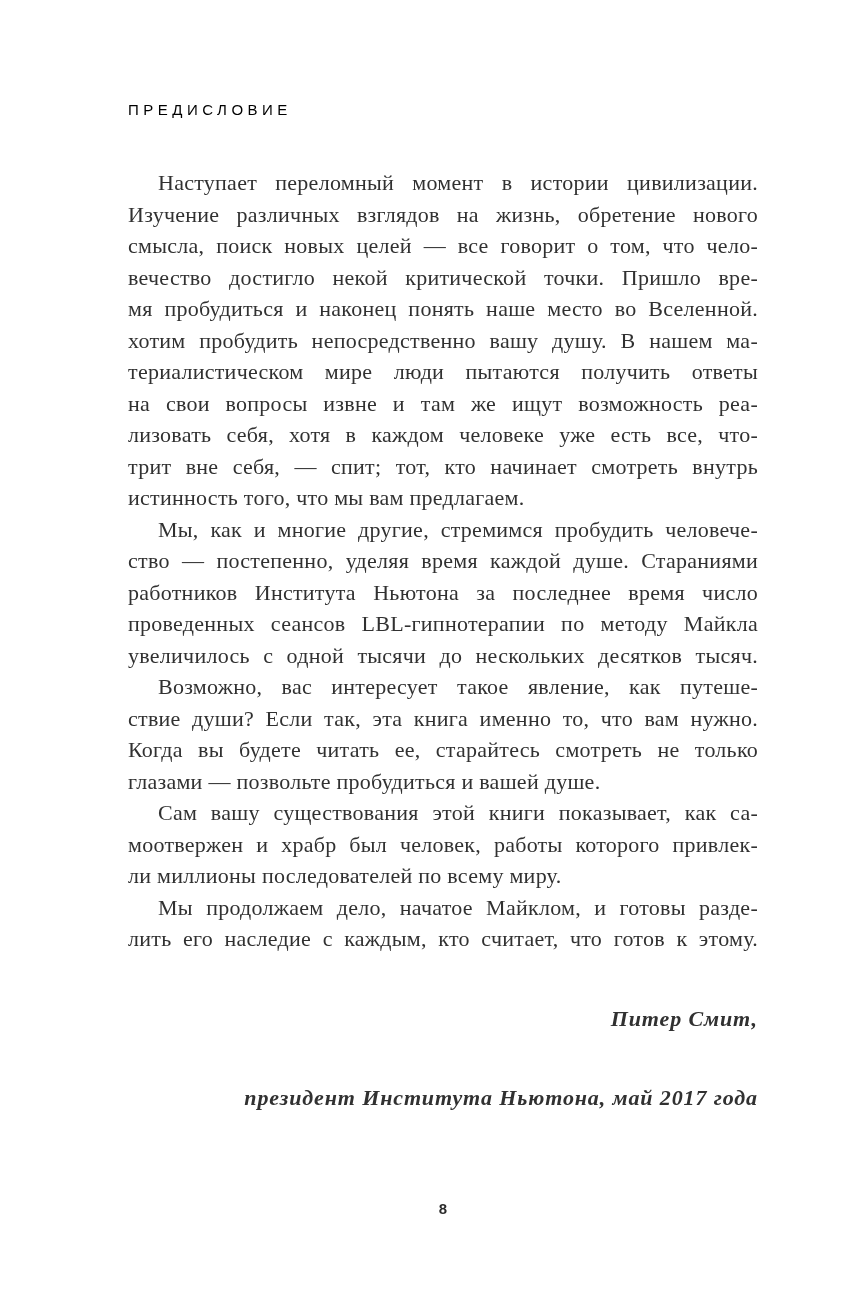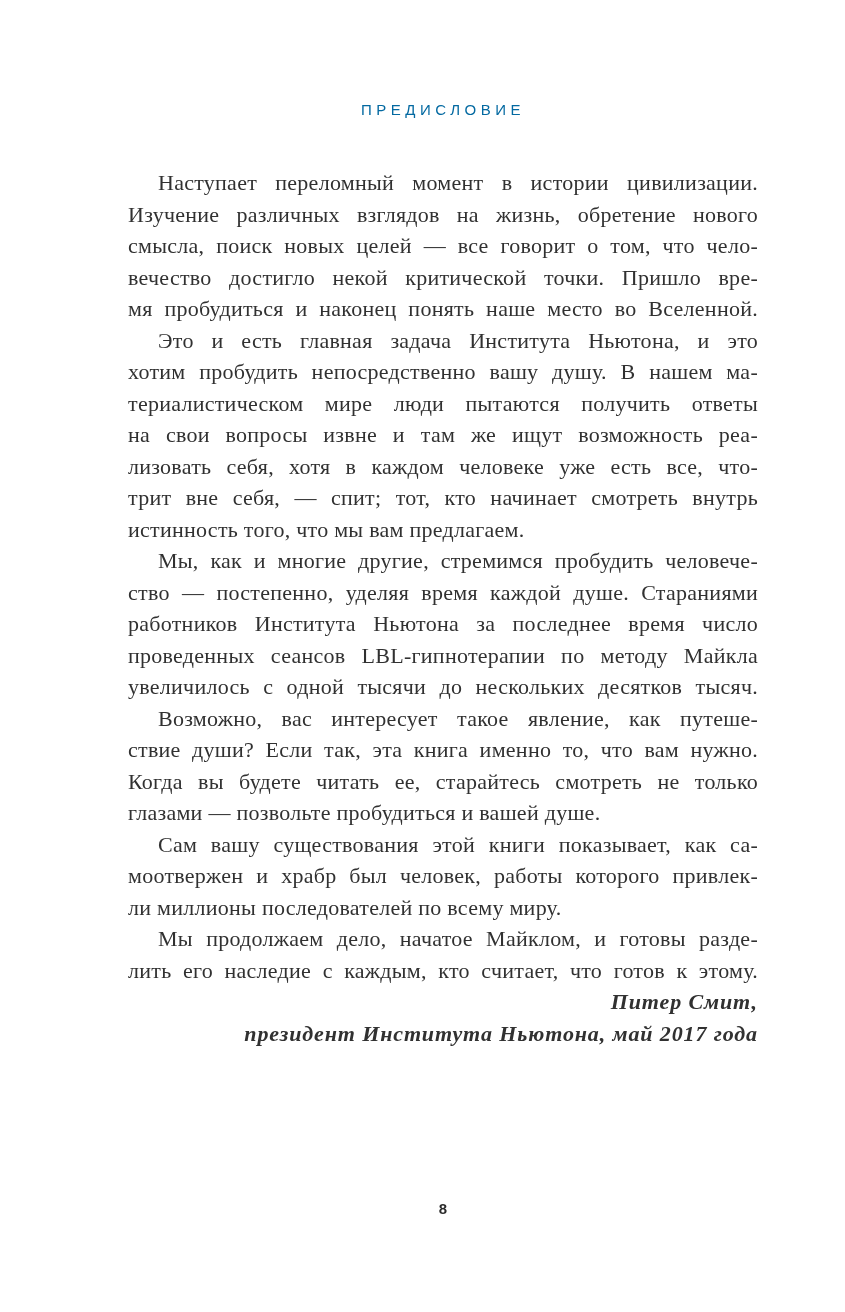--- a/index.html
+++ b/index.html
@@ -13,26 +13,26 @@
     height: 1312px;
     background: #ffffff;
     overflow: hidden;
     font-family: "Liberation Serif", serif;
   }
   .heading {
     position: absolute;
     top: 101px;
     left: 128px;
     width: 630px;
-    text-align: center;
+    text-align: left;
     font-family: "Liberation Sans", sans-serif;
     font-size: 15px;
     font-weight: 400;
     letter-spacing: 0.30em;
-    color: #0369a1;
+    color: #000000;
   }
   .body-text {
     position: absolute;
     top: 167px;
     left: 128px;
     width: 630px;
     font-size: 22px;
     line-height: 31.5px;
     color: #313131;
     letter-spacing: 0.012em;
@@ -46,20 +46,21 @@
     text-indent: 30px;
   }
   .line.short-last {
     text-align-last: left;
   }
   .sig-line {
     text-align: right;
     font-weight: bold;
     font-style: italic;
     letter-spacing: 0.04em;
+    margin-top: 48px;
   }
   .page-number {
     position: absolute;
     top: 1200px;
     left: 128px;
     width: 630px;
     text-align: center;
     font-family: "Liberation Sans", sans-serif;
     font-size: 15px;
     font-weight: 700;
@@ -71,21 +72,20 @@
 
 <div class="page">
   <div class="heading">ПРЕДИСЛОВИЕ</div>
 
   <div class="body-text" id="body-text">
       <div class="line first">Наступает переломный момент в истории цивилизации.</div>
       <div class="line">Изучение различных взглядов на жизнь, обретение нового</div>
       <div class="line">смысла, поиск новых целей — все говорит о том, что чело-</div>
       <div class="line">вечество достигло некой критической точки. Пришло вре-</div>
       <div class="line">мя пробудиться и наконец понять наше место во Вселенной.</div>
-      <div class="line first">Это и есть главная задача Института Ньютона, и это</div>
       <div class="line">хотим пробудить непосредственно вашу душу. В нашем ма-</div>
       <div class="line">териалистическом мире люди пытаются получить ответы</div>
       <div class="line">на свои вопросы извне и там же ищут возможность реа-</div>
       <div class="line">лизовать себя, хотя в каждом человеке уже есть все, что-</div>
       <div class="line">трит вне себя, — спит; тот, кто начинает смотреть внутрь</div>
       <div class="line short-last">истинность того, что мы вам предлагаем.</div>
       <div class="line first">Мы, как и многие другие, стремимся пробудить человече-</div>
       <div class="line">ство — постепенно, уделяя время каждой душе. Стараниями</div>
       <div class="line">работников Института Ньютона за последнее время число</div>
       <div class="line">проведенных сеансов LBL-гипнотерапии по методу Майкла</div>

